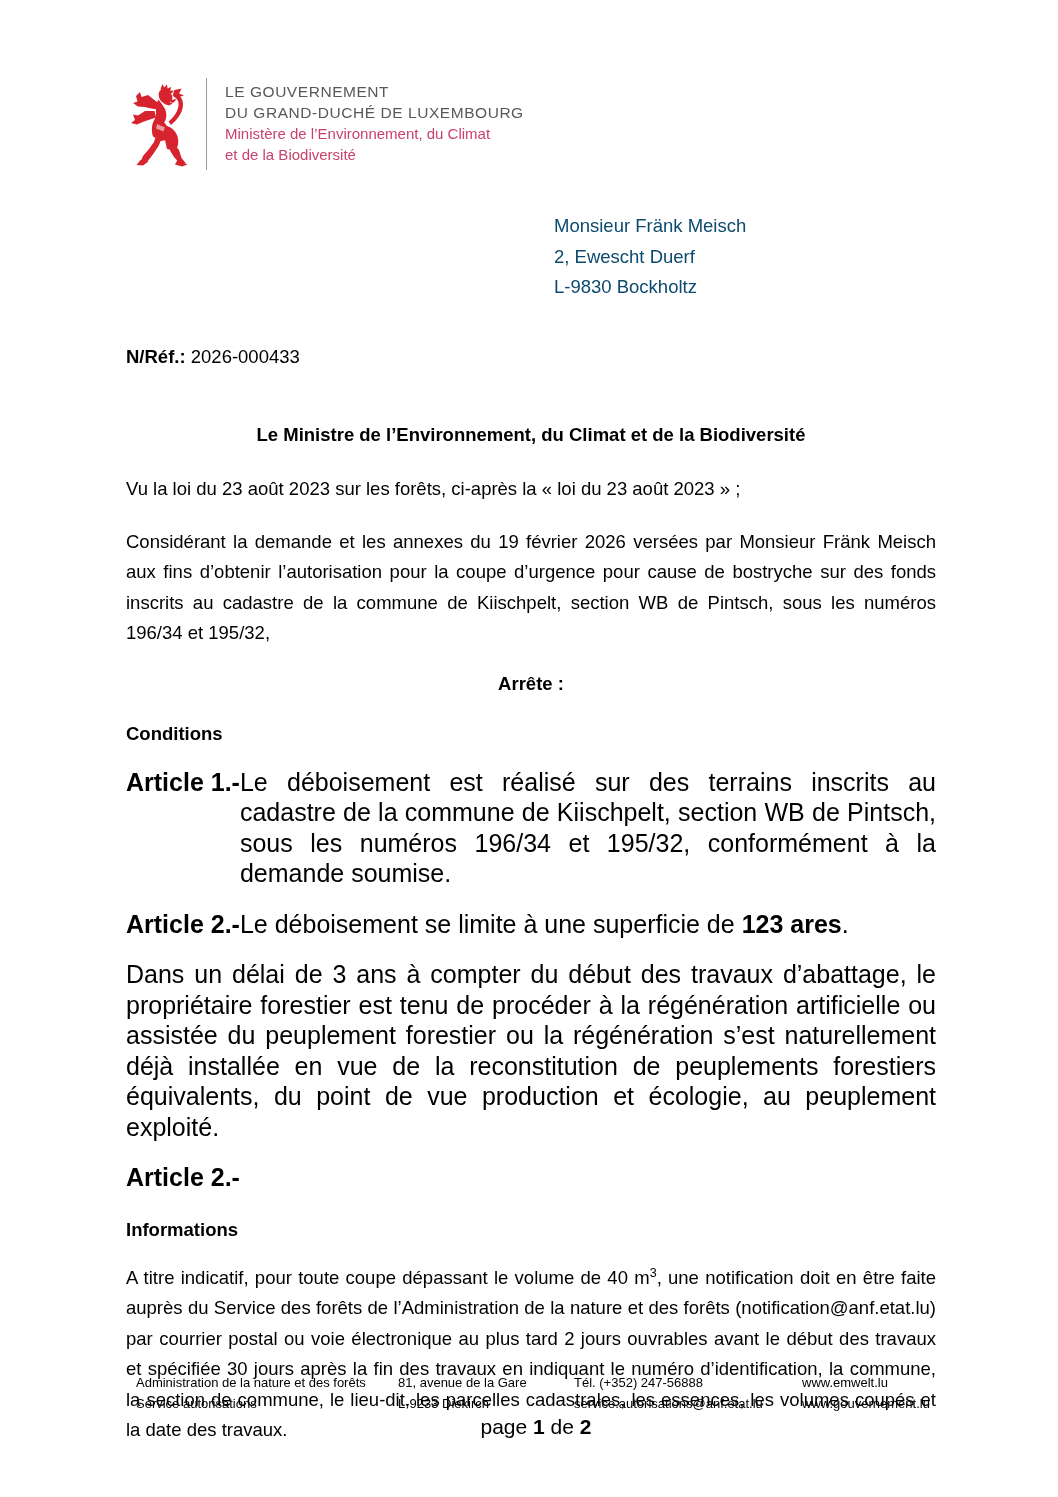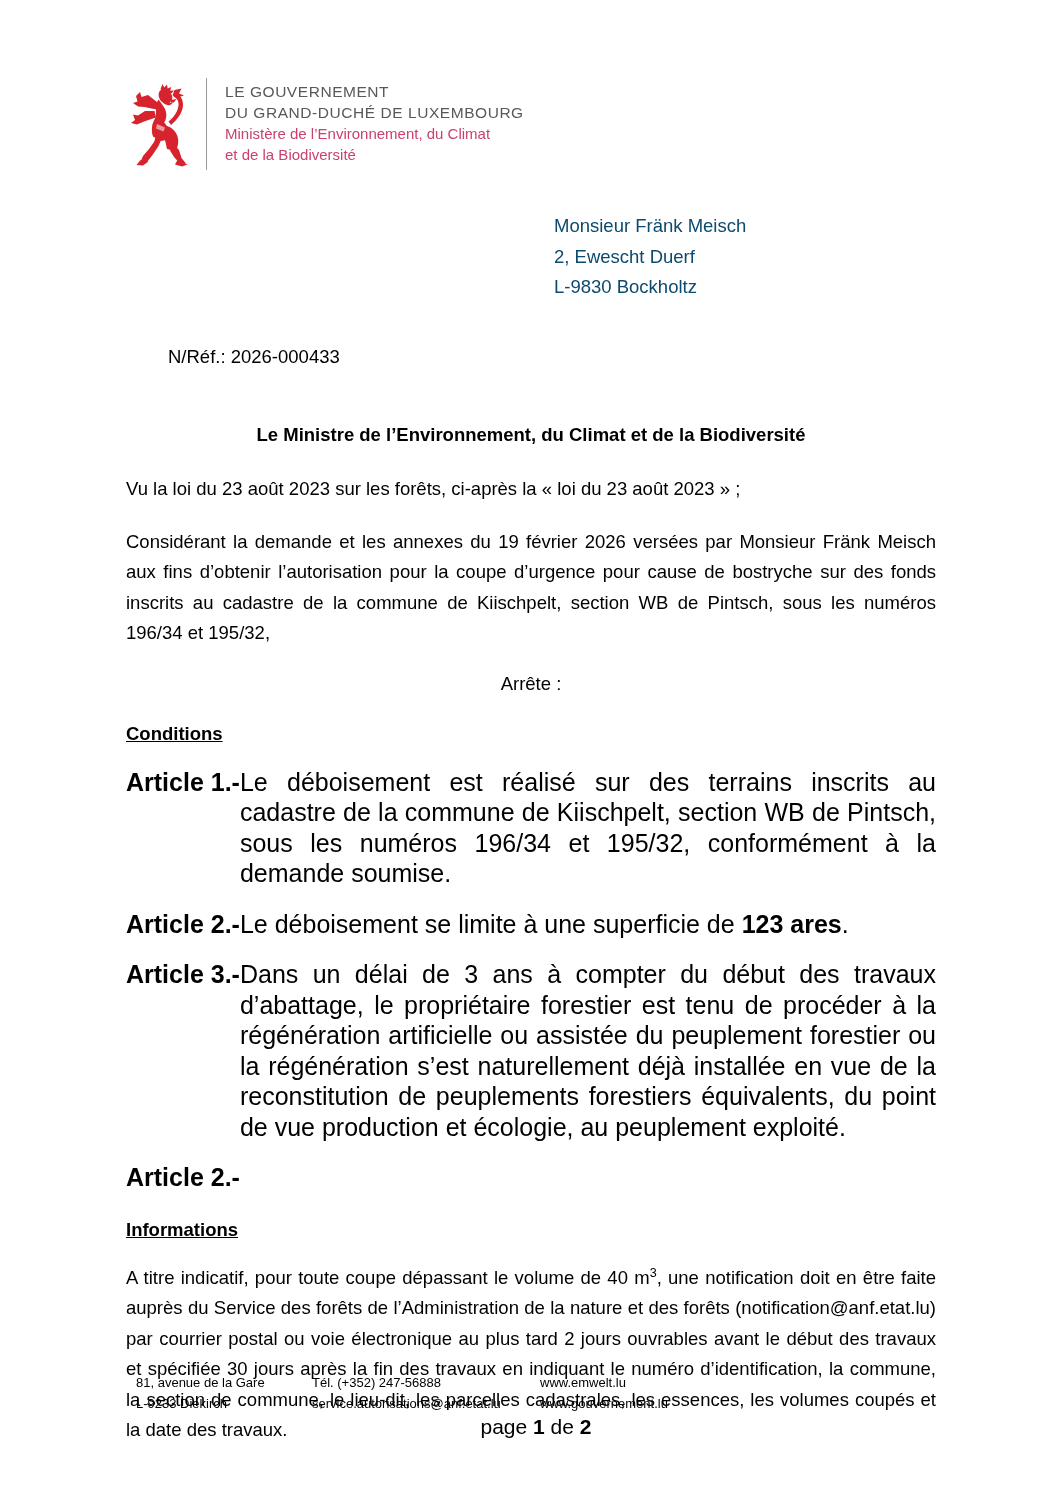--- a/index.html
+++ b/index.html
@@ -70,21 +70,21 @@
   }
 
   
   .reference {
     position: absolute;
     left: 126px;
     top: 344px;
     font-size: 18.5px;
     line-height: 26px;
   }
-  .reference .ref-label { font-weight: normal; margin-left: 42px; }
+  .reference .ref-label { font-weight: bold; }
 
   
   .body-block {
     position: absolute;
     left: 126px;
     top: 422px;
     width: 810px;
   }
   .centered-title {
     text-align: center;
@@ -95,29 +95,28 @@
   }
   .para {
     font-size: 18.5px;
     line-height: 30.5px;
     text-align: justify;
     margin: 0 0 22px 0;
   }
   .para.last { margin-bottom: 0; }
   .arrete {
     text-align: center;
-    font-weight: normal;
+    font-weight: bold;
     font-size: 18.5px;
     line-height: 26px;
     margin: 0 0 26px 0;
   }
   .section-heading {
     font-weight: bold;
     font-size: 18.5px;
-    text-decoration: underline;
     margin: 12px 0 22px 0;
     display: block;
   }
   .article {
     display: flex;
     margin: 0 0 20px 0;
     font-size: 25px;
     line-height: 30.5px;
   }
   .article-label {
@@ -239,38 +238,41 @@
       <div class="article-label">Article 1.-</div>
       <div class="article-text">Le déboisement est réalisé sur des terrains inscrits au cadastre de la commune de Kiischpelt, section WB de Pintsch, sous les numéros 196/34 et 195/32, conformément à la demande soumise.</div>
     </div>
 
     <div class="article">
       <div class="article-label">Article 2.-</div>
       <div class="article-text"><span>Le déboisement se limite à une superficie de </span><b class="tight">123 ares</b><span>.</span></div>
     </div>
 
     <div class="article">
-      <div class="article-label">Article 3.-</div>
       <div class="article-text">Dans un délai de 3 ans à compter du début des travaux d’abattage, le propriétaire forestier est tenu de procéder à la régénération artificielle ou assistée du peuplement forestier ou la régénération s’est naturellement déjà installée en vue de la reconstitution de peuplements forestiers équivalents, du point de vue production et écologie, au peuplement exploité.</div>
     </div>
 
     <div class="article">
       <div class="article-label">Article 2.-</div>
     </div>
 
     <div class="info-heading-wrap">
       <span class="section-heading">Informations</span>
     </div>
 
     <p class="para last"><span>A titre indicatif, pour toute coupe dépassant le volume de 40 m</span><sup>3</sup><span>, une notification doit en être faite auprès du Service des forêts de l’Administration de la nature et des forêts (notification@anf.etat.lu) par courrier postal ou voie électronique au plus tard 2 jours ouvrables avant le début des travaux et spécifiée 30 jours après la fin des travaux en indiquant le numéro d’identification, la commune, la section de commune, le lieu-dit, les parcelles cadastrales, les essences, les volumes coupés et la date des travaux.</span></p>
 
   </div>
 
   <div class="footer">
     <div class="footer-cols">
+      <div class="fcol-1">
+        <div>Administration de la nature et des forêts</div>
+        <div>Service autorisations</div>
+      </div>
       <div class="fcol-2">
         <div>81, avenue de la Gare</div>
         <div>L-9233 Diekirch</div>
       </div>
       <div class="fcol-3">
         <div>Tél. (+352) 247-56888</div>
         <div>service.autorisations@anf.etat.lu</div>
       </div>
       <div class="fcol-4">
         <div>www.emwelt.lu</div>

